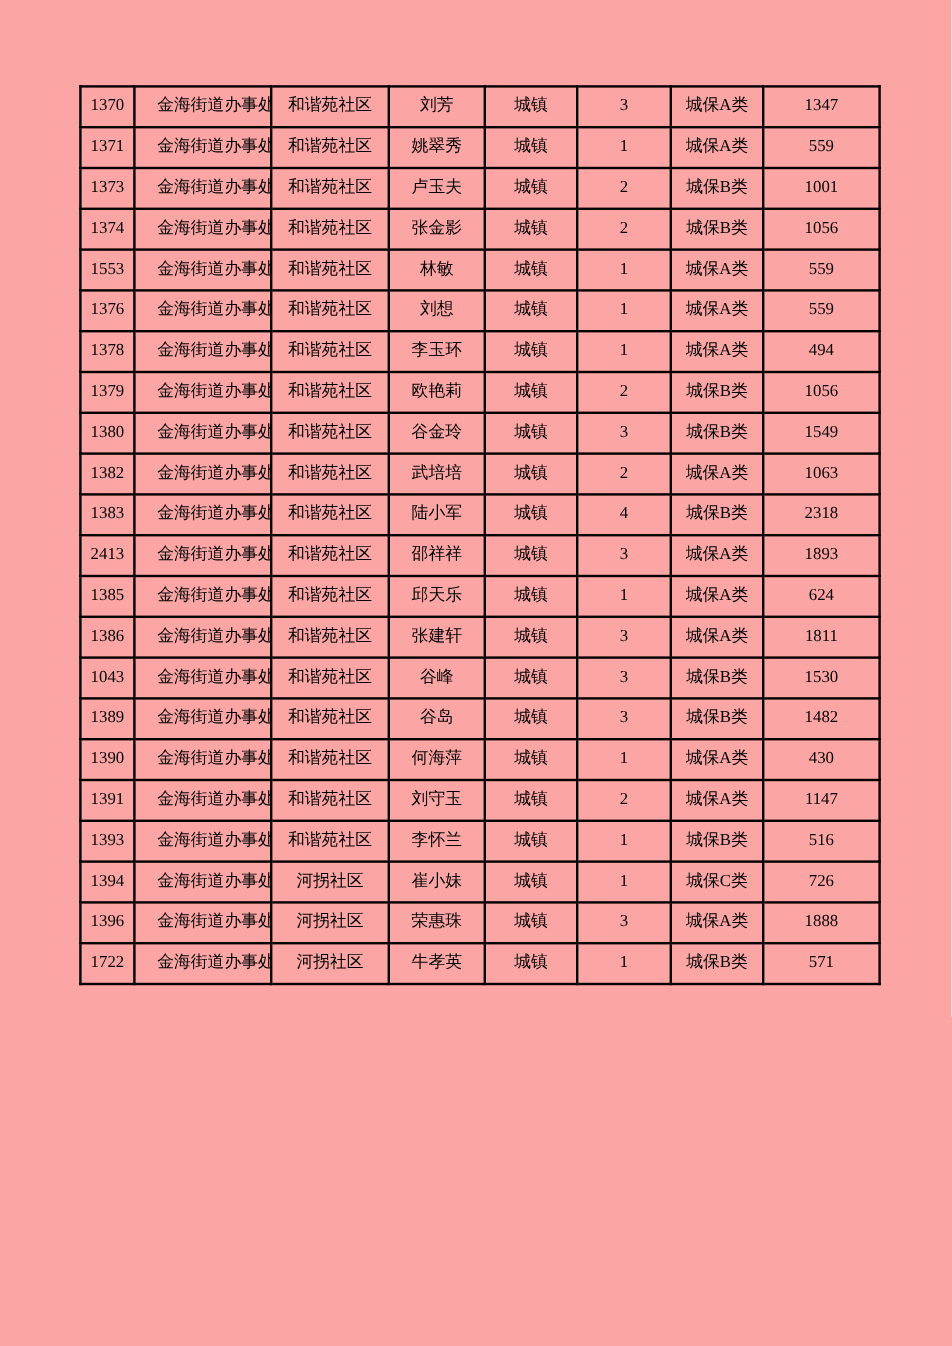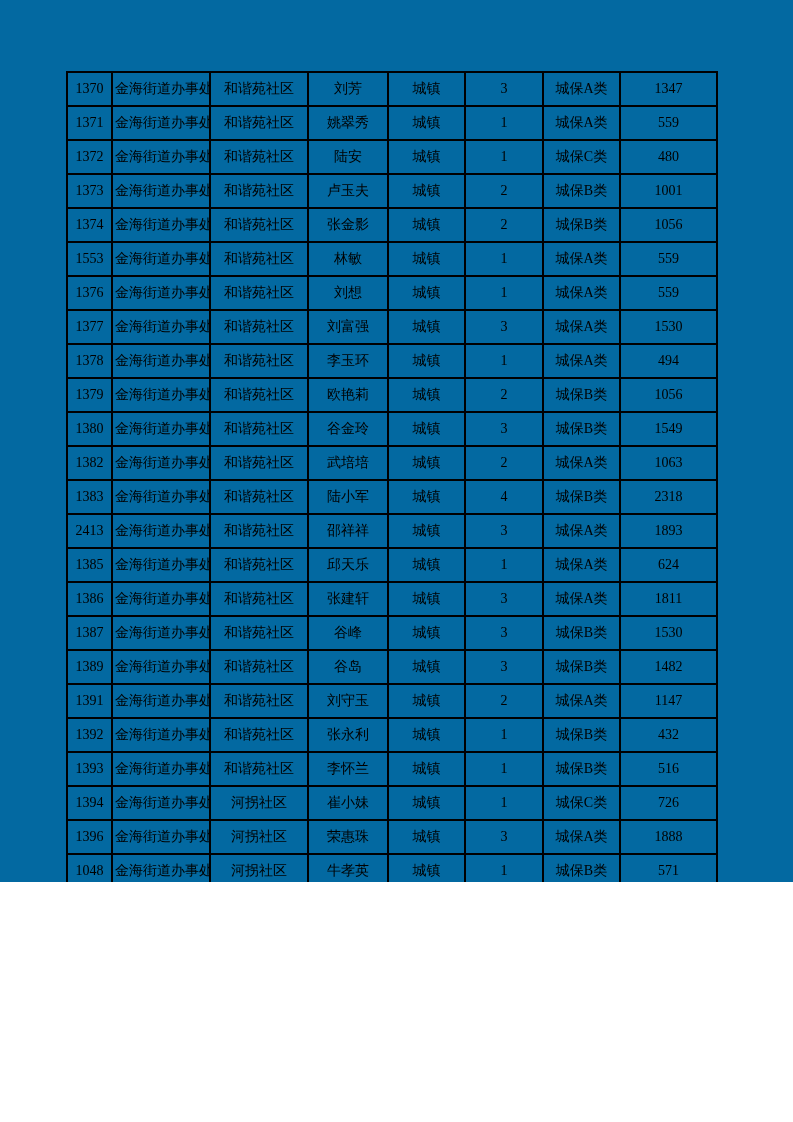--- a/index.html
+++ b/index.html
@@ -3,22 +3,22 @@
 <meta charset="utf-8">
 <style>
   html, body {
     margin: 0;
     padding: 0;
     background: #ffffff;
   }
   .page {
     position: relative;
     width: 793px;
-    height: 882px;
-    background: #0369a1;
+    height: 1122px;
+    background: #fca5a5;
     overflow: hidden;
     font-family: "Liberation Serif", "DejaVu Serif", serif;
     color: #000000;
   }
   .table-wrap {
     position: absolute;
     left: 66px;
     top: 71px;
   }
   table.roster {
@@ -36,21 +36,21 @@
     vertical-align: middle;
     white-space: nowrap;
     overflow: hidden;
     color: #000000;
   }
   table.roster td.c-office {
     text-align: left;
   }
   .office-clip {
     width: 94px;
-    padding-left: 2px;
+    padding-left: 18px;
     overflow: hidden;
     white-space: nowrap;
   }
 </style>
 </head>
 <body>
 
 <div class="page">
   <div class="table-wrap">
     <table class="roster">
@@ -84,32 +84,20 @@
               <div class="office-clip">金海街道办事处</div>
             </td>
     <td class="c-community">和谐苑社区</td>
     <td class="c-name">姚翠秀</td>
     <td class="c-residence">城镇</td>
     <td class="c-count">1</td>
     <td class="c-category">城保A类</td>
     <td class="c-amount">559</td>
   </tr>
 
-  <tr>
-    <td class="c-seq">1372</td>
-    <td class="c-office">
-              <div class="office-clip">金海街道办事处</div>
-            </td>
-    <td class="c-community">和谐苑社区</td>
-    <td class="c-name">陆安</td>
-    <td class="c-residence">城镇</td>
-    <td class="c-count">1</td>
-    <td class="c-category">城保C类</td>
-    <td class="c-amount">480</td>
-  </tr>
 
   <tr>
     <td class="c-seq">1373</td>
     <td class="c-office">
               <div class="office-clip">金海街道办事处</div>
             </td>
     <td class="c-community">和谐苑社区</td>
     <td class="c-name">卢玉夫</td>
     <td class="c-residence">城镇</td>
     <td class="c-count">2</td>
@@ -149,191 +137,179 @@
               <div class="office-clip">金海街道办事处</div>
             </td>
     <td class="c-community">和谐苑社区</td>
     <td class="c-name">刘想</td>
     <td class="c-residence">城镇</td>
     <td class="c-count">1</td>
     <td class="c-category">城保A类</td>
     <td class="c-amount">559</td>
   </tr>
 
-  <tr>
-    <td class="c-seq">1377</td>
-    <td class="c-office">
-              <div class="office-clip">金海街道办事处</div>
-            </td>
-    <td class="c-community">和谐苑社区</td>
-    <td class="c-name">刘富强</td>
-    <td class="c-residence">城镇</td>
-    <td class="c-count">3</td>
-    <td class="c-category">城保A类</td>
+
+  <tr>
+    <td class="c-seq">1378</td>
+    <td class="c-office">
+              <div class="office-clip">金海街道办事处</div>
+            </td>
+    <td class="c-community">和谐苑社区</td>
+    <td class="c-name">李玉环</td>
+    <td class="c-residence">城镇</td>
+    <td class="c-count">1</td>
+    <td class="c-category">城保A类</td>
+    <td class="c-amount">494</td>
+  </tr>
+
+  <tr>
+    <td class="c-seq">1379</td>
+    <td class="c-office">
+              <div class="office-clip">金海街道办事处</div>
+            </td>
+    <td class="c-community">和谐苑社区</td>
+    <td class="c-name">欧艳莉</td>
+    <td class="c-residence">城镇</td>
+    <td class="c-count">2</td>
+    <td class="c-category">城保B类</td>
+    <td class="c-amount">1056</td>
+  </tr>
+
+  <tr>
+    <td class="c-seq">1380</td>
+    <td class="c-office">
+              <div class="office-clip">金海街道办事处</div>
+            </td>
+    <td class="c-community">和谐苑社区</td>
+    <td class="c-name">谷金玲</td>
+    <td class="c-residence">城镇</td>
+    <td class="c-count">3</td>
+    <td class="c-category">城保B类</td>
+    <td class="c-amount">1549</td>
+  </tr>
+
+
+  <tr>
+    <td class="c-seq">1382</td>
+    <td class="c-office">
+              <div class="office-clip">金海街道办事处</div>
+            </td>
+    <td class="c-community">和谐苑社区</td>
+    <td class="c-name">武培培</td>
+    <td class="c-residence">城镇</td>
+    <td class="c-count">2</td>
+    <td class="c-category">城保A类</td>
+    <td class="c-amount">1063</td>
+  </tr>
+
+  <tr>
+    <td class="c-seq">1383</td>
+    <td class="c-office">
+              <div class="office-clip">金海街道办事处</div>
+            </td>
+    <td class="c-community">和谐苑社区</td>
+    <td class="c-name">陆小军</td>
+    <td class="c-residence">城镇</td>
+    <td class="c-count">4</td>
+    <td class="c-category">城保B类</td>
+    <td class="c-amount">2318</td>
+  </tr>
+
+  <tr>
+    <td class="c-seq">2413</td>
+    <td class="c-office">
+              <div class="office-clip">金海街道办事处</div>
+            </td>
+    <td class="c-community">和谐苑社区</td>
+    <td class="c-name">邵祥祥</td>
+    <td class="c-residence">城镇</td>
+    <td class="c-count">3</td>
+    <td class="c-category">城保A类</td>
+    <td class="c-amount">1893</td>
+  </tr>
+
+  <tr>
+    <td class="c-seq">1385</td>
+    <td class="c-office">
+              <div class="office-clip">金海街道办事处</div>
+            </td>
+    <td class="c-community">和谐苑社区</td>
+    <td class="c-name">邱天乐</td>
+    <td class="c-residence">城镇</td>
+    <td class="c-count">1</td>
+    <td class="c-category">城保A类</td>
+    <td class="c-amount">624</td>
+  </tr>
+
+  <tr>
+    <td class="c-seq">1386</td>
+    <td class="c-office">
+              <div class="office-clip">金海街道办事处</div>
+            </td>
+    <td class="c-community">和谐苑社区</td>
+    <td class="c-name">张建轩</td>
+    <td class="c-residence">城镇</td>
+    <td class="c-count">3</td>
+    <td class="c-category">城保A类</td>
+    <td class="c-amount">1811</td>
+  </tr>
+
+  <tr>
+    <td class="c-seq">1043</td>
+    <td class="c-office">
+              <div class="office-clip">金海街道办事处</div>
+            </td>
+    <td class="c-community">和谐苑社区</td>
+    <td class="c-name">谷峰</td>
+    <td class="c-residence">城镇</td>
+    <td class="c-count">3</td>
+    <td class="c-category">城保B类</td>
     <td class="c-amount">1530</td>
   </tr>
 
-  <tr>
-    <td class="c-seq">1378</td>
-    <td class="c-office">
-              <div class="office-clip">金海街道办事处</div>
-            </td>
-    <td class="c-community">和谐苑社区</td>
-    <td class="c-name">李玉环</td>
-    <td class="c-residence">城镇</td>
-    <td class="c-count">1</td>
-    <td class="c-category">城保A类</td>
-    <td class="c-amount">494</td>
-  </tr>
-
-  <tr>
-    <td class="c-seq">1379</td>
-    <td class="c-office">
-              <div class="office-clip">金海街道办事处</div>
-            </td>
-    <td class="c-community">和谐苑社区</td>
-    <td class="c-name">欧艳莉</td>
-    <td class="c-residence">城镇</td>
-    <td class="c-count">2</td>
-    <td class="c-category">城保B类</td>
-    <td class="c-amount">1056</td>
-  </tr>
-
-  <tr>
-    <td class="c-seq">1380</td>
-    <td class="c-office">
-              <div class="office-clip">金海街道办事处</div>
-            </td>
-    <td class="c-community">和谐苑社区</td>
-    <td class="c-name">谷金玲</td>
-    <td class="c-residence">城镇</td>
-    <td class="c-count">3</td>
-    <td class="c-category">城保B类</td>
-    <td class="c-amount">1549</td>
-  </tr>
-
-
-  <tr>
-    <td class="c-seq">1382</td>
-    <td class="c-office">
-              <div class="office-clip">金海街道办事处</div>
-            </td>
-    <td class="c-community">和谐苑社区</td>
-    <td class="c-name">武培培</td>
-    <td class="c-residence">城镇</td>
-    <td class="c-count">2</td>
-    <td class="c-category">城保A类</td>
-    <td class="c-amount">1063</td>
-  </tr>
-
-  <tr>
-    <td class="c-seq">1383</td>
-    <td class="c-office">
-              <div class="office-clip">金海街道办事处</div>
-            </td>
-    <td class="c-community">和谐苑社区</td>
-    <td class="c-name">陆小军</td>
-    <td class="c-residence">城镇</td>
-    <td class="c-count">4</td>
-    <td class="c-category">城保B类</td>
-    <td class="c-amount">2318</td>
-  </tr>
-
-  <tr>
-    <td class="c-seq">2413</td>
-    <td class="c-office">
-              <div class="office-clip">金海街道办事处</div>
-            </td>
-    <td class="c-community">和谐苑社区</td>
-    <td class="c-name">邵祥祥</td>
-    <td class="c-residence">城镇</td>
-    <td class="c-count">3</td>
-    <td class="c-category">城保A类</td>
-    <td class="c-amount">1893</td>
-  </tr>
-
-  <tr>
-    <td class="c-seq">1385</td>
-    <td class="c-office">
-              <div class="office-clip">金海街道办事处</div>
-            </td>
-    <td class="c-community">和谐苑社区</td>
-    <td class="c-name">邱天乐</td>
-    <td class="c-residence">城镇</td>
-    <td class="c-count">1</td>
-    <td class="c-category">城保A类</td>
-    <td class="c-amount">624</td>
-  </tr>
-
-  <tr>
-    <td class="c-seq">1386</td>
-    <td class="c-office">
-              <div class="office-clip">金海街道办事处</div>
-            </td>
-    <td class="c-community">和谐苑社区</td>
-    <td class="c-name">张建轩</td>
-    <td class="c-residence">城镇</td>
-    <td class="c-count">3</td>
-    <td class="c-category">城保A类</td>
-    <td class="c-amount">1811</td>
-  </tr>
-
-  <tr>
-    <td class="c-seq">1387</td>
-    <td class="c-office">
-              <div class="office-clip">金海街道办事处</div>
-            </td>
-    <td class="c-community">和谐苑社区</td>
-    <td class="c-name">谷峰</td>
-    <td class="c-residence">城镇</td>
-    <td class="c-count">3</td>
-    <td class="c-category">城保B类</td>
-    <td class="c-amount">1530</td>
-  </tr>
-
 
   <tr>
     <td class="c-seq">1389</td>
     <td class="c-office">
               <div class="office-clip">金海街道办事处</div>
             </td>
     <td class="c-community">和谐苑社区</td>
     <td class="c-name">谷岛</td>
     <td class="c-residence">城镇</td>
     <td class="c-count">3</td>
     <td class="c-category">城保B类</td>
     <td class="c-amount">1482</td>
   </tr>
 
+  <tr>
+    <td class="c-seq">1390</td>
+    <td class="c-office">
+              <div class="office-clip">金海街道办事处</div>
+            </td>
+    <td class="c-community">和谐苑社区</td>
+    <td class="c-name">何海萍</td>
+    <td class="c-residence">城镇</td>
+    <td class="c-count">1</td>
+    <td class="c-category">城保A类</td>
+    <td class="c-amount">430</td>
+  </tr>
 
   <tr>
     <td class="c-seq">1391</td>
     <td class="c-office">
               <div class="office-clip">金海街道办事处</div>
             </td>
     <td class="c-community">和谐苑社区</td>
     <td class="c-name">刘守玉</td>
     <td class="c-residence">城镇</td>
     <td class="c-count">2</td>
     <td class="c-category">城保A类</td>
     <td class="c-amount">1147</td>
   </tr>
 
-  <tr>
-    <td class="c-seq">1392</td>
-    <td class="c-office">
-              <div class="office-clip">金海街道办事处</div>
-            </td>
-    <td class="c-community">和谐苑社区</td>
-    <td class="c-name">张永利</td>
-    <td class="c-residence">城镇</td>
-    <td class="c-count">1</td>
-    <td class="c-category">城保B类</td>
-    <td class="c-amount">432</td>
-  </tr>
 
   <tr>
     <td class="c-seq">1393</td>
     <td class="c-office">
               <div class="office-clip">金海街道办事处</div>
             </td>
     <td class="c-community">和谐苑社区</td>
     <td class="c-name">李怀兰</td>
     <td class="c-residence">城镇</td>
     <td class="c-count">1</td>
@@ -362,21 +338,21 @@
             </td>
     <td class="c-community">河拐社区</td>
     <td class="c-name">荣惠珠</td>
     <td class="c-residence">城镇</td>
     <td class="c-count">3</td>
     <td class="c-category">城保A类</td>
     <td class="c-amount">1888</td>
   </tr>
 
   <tr>
-    <td class="c-seq">1048</td>
+    <td class="c-seq">1722</td>
     <td class="c-office">
               <div class="office-clip">金海街道办事处</div>
             </td>
     <td class="c-community">河拐社区</td>
     <td class="c-name">牛孝英</td>
     <td class="c-residence">城镇</td>
     <td class="c-count">1</td>
     <td class="c-category">城保B类</td>
     <td class="c-amount">571</td>
   </tr>

